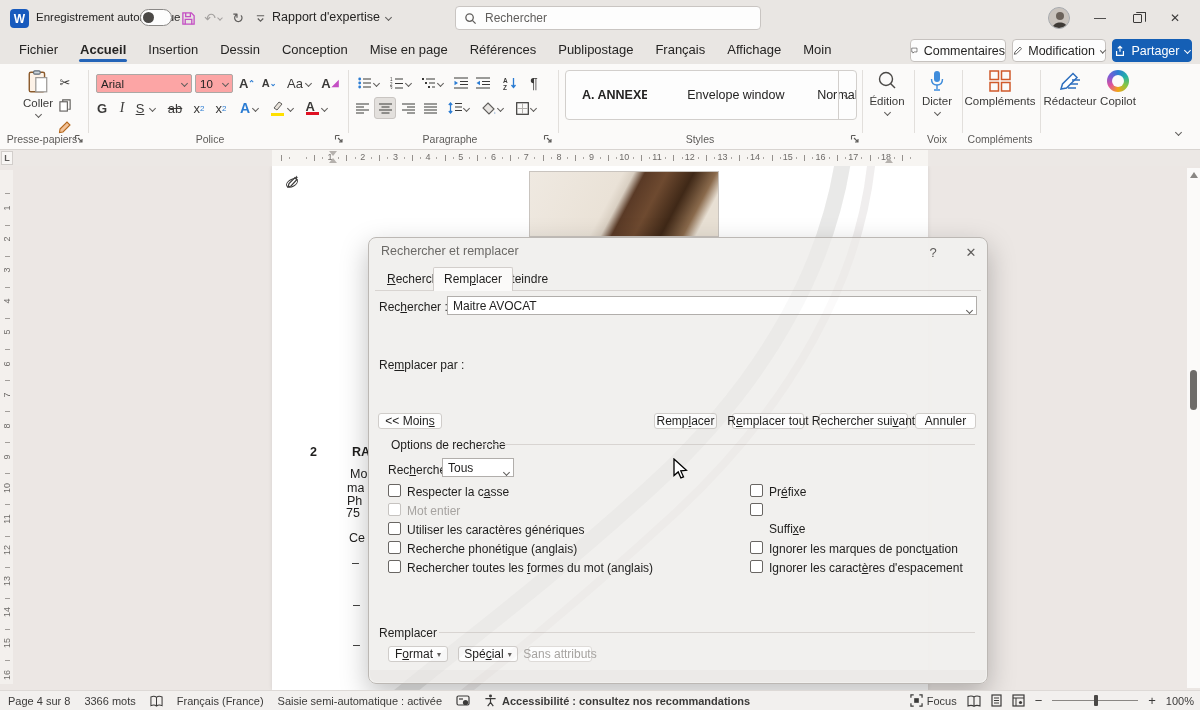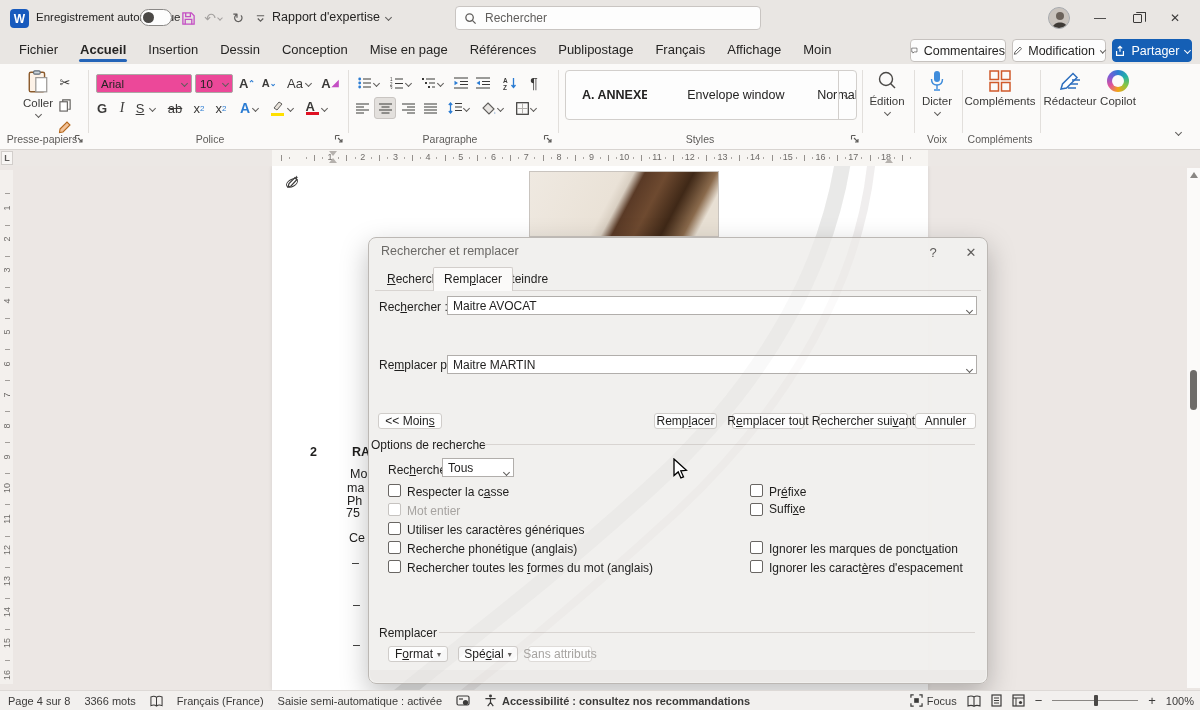--- a/index.html
+++ b/index.html
@@ -28,21 +28,21 @@
   .rtab.active::after{content:"";position:absolute;left:10px;right:10px;bottom:1px;height:3px;border-radius:2px;background:#2464b8}
   .actbtn{position:absolute;top:3px;height:23px;border:1px solid #c6c2bf;border-radius:4px;background:#fdfdfd;display:flex;align-items:center;justify-content:center;gap:6px;font-size:12.5px;color:#252423}
   .actbtn.primary{background:#155fb5;border-color:#155fb5;color:#fff}
   
   .ribbon{position:absolute;top:64px;left:0;right:0;height:86px;background:#fbfaf9;border-bottom:1px solid #d8d4d1}
   .gsep{position:absolute;top:6px;bottom:16px;width:1px;background:#e2dfdc}
   .glabel{position:absolute;bottom:4px;font-size:10.5px;color:#5c5a58;text-align:center}
   .launcher{position:absolute;bottom:5px;width:10px;height:10px}
   .ribbon .txtic{font-size:13px;font-weight:bold;color:#3b3a39}
   .rbtn{position:absolute;display:flex;align-items:center;justify-content:center;height:20px;border-radius:3px}
-  .combo{background:#ec4899;border:1px solid #aba8a5;border-radius:2px;display:flex;align-items:center;padding:0 4px;font-size:11.5px;color:#252423;position:absolute}
+  .combo{background:#fca5a5;border:1px solid #aba8a5;border-radius:2px;display:flex;align-items:center;padding:0 4px;font-size:11.5px;color:#252423;position:absolute}
   .combo .chev{margin-left:auto}
   .stylegal{position:absolute;left:565px;top:6px;width:292px;height:50px;background:#fdfdfd;border:1px solid #d2cfcc;border-radius:4px;display:flex;align-items:center}
   .styleitem{font-size:12.5px;color:#252423;white-space:nowrap;overflow:hidden}
   .bigbtn{position:absolute;top:6px;display:flex;flex-direction:column;align-items:center;gap:3px;font-size:11.5px;color:#3b3a39}
   
   .rulerrow{position:absolute;top:150px;left:0;right:0;height:16px;background:#ece8e5}
   .tabsel{position:absolute;left:1px;top:1px;width:12px;height:14px;background:#f8f6f4;border:1px solid #d2cecb;font-size:9px;color:#5c5a58;display:flex;align-items:center;justify-content:center;font-weight:bold}
   .hruler{position:absolute;left:272px;top:0;width:656px;height:16px;background:#f7f5f2}
   .rnum{position:absolute;top:2px;transform:translateX(-50%);font-size:9px;color:#6e6b68}
   .rtick{position:absolute;top:5px;width:1px;height:6px;background:#94908c}
@@ -557,32 +557,28 @@
       <div class="dtab active" style="left:64px">Rem<u>p</u>lacer</div>
       <div class="dtab" style="left:121px">A<u>t</u>teindre</div>
 
       <div class="dlabel" style="left:10px;top:62px">Rec<u>h</u>ercher :</div>
       <div class="dcombo" style="left:78px;top:58px;width:530px;height:19px">
         <span>Maitre AVOCAT</span>
         <span class="arr"><span class="chev"></span></span>
       </div>
 
       <div class="dlabel" style="left:10px;top:120px">Re<u>m</u>placer par :</div>
-      <div class="dcombo" style="left:78px;top:117px;width:530px;height:19px">
-        <span>Maitre MARTIN</span>
-        <span class="arr"><span class="chev"></span></span>
-      </div>
 
       <div class="dbtn" style="left:9px;top:175px;width:64px">&lt;&lt; Moin<u>s</u></div>
       <div class="dbtn" style="left:285px;top:175px;width:63px">Remp<u>l</u>acer</div>
       <div class="dbtn" style="left:363px;top:175px;width:72px">R<u>e</u>mplacer tout</div>
       <div class="dbtn" style="left:450px;top:175px;width:89px">Rechercher sui<u>v</u>ant</div>
       <div class="dbtn" style="left:546px;top:175px;width:61px">Annuler</div>
 
-      <div class="dlabel" style="left:2px;top:200px">Options de recherche</div>
+      <div class="dlabel" style="left:22px;top:200px">Options de recherche</div>
       <div class="hline" style="left:113px;right:12px;top:206px"></div>
 
       <div class="dlabel" style="left:19px;top:225px">Rec<u>h</u>ercher :</div>
       <div class="dcombo" style="left:73px;top:220px;width:72px;height:19px">
         <span>Tous</span>
         <span class="arr"><span class="chev"></span></span>
       </div>
 
       <div class="cb" style="left:19px;top:246px"></div>
       <div class="cblbl" style="left:38px;top:247px">Respecter la c<u>a</u>sse</div>
@@ -591,21 +587,21 @@
       <div class="cb" style="left:19px;top:284px"></div>
       <div class="cblbl" style="left:38px;top:285px">Utiliser les caractères <u>g</u>énériques</div>
       <div class="cb" style="left:19px;top:303px"></div>
       <div class="cblbl" style="left:38px;top:304px">Recherche phonéti<u>q</u>ue (anglais)</div>
       <div class="cb" style="left:19px;top:322px"></div>
       <div class="cblbl" style="left:38px;top:323px">Rechercher toutes les <u>f</u>ormes du mot (anglais)</div>
 
       <div class="cb" style="left:381px;top:246px"></div>
       <div class="cblbl" style="left:400px;top:247px">Pr<u>é</u>fixe</div>
       <div class="cb" style="left:381px;top:265px"></div>
-      <div class="cblbl" style="left:400px;top:264px">Suffi<u>x</u>e</div>
+      <div class="cblbl" style="left:400px;top:284px">Suffi<u>x</u>e</div>
       <div class="cb" style="left:381px;top:303px"></div>
       <div class="cblbl" style="left:400px;top:304px">Ignorer les marques de ponct<u>u</u>ation</div>
       <div class="cb" style="left:381px;top:322px"></div>
       <div class="cblbl" style="left:400px;top:323px">Ignorer les caract<u>è</u>res d'espacement</div>
 
       <div class="dlabel" style="left:10px;top:388px">Remplacer</div>
       <div class="hline" style="left:70px;right:12px;top:394px"></div>
 
       <div class="dbtn" style="left:19px;top:408px;width:60px">
         <span>F<u>o</u>rmat</span>

